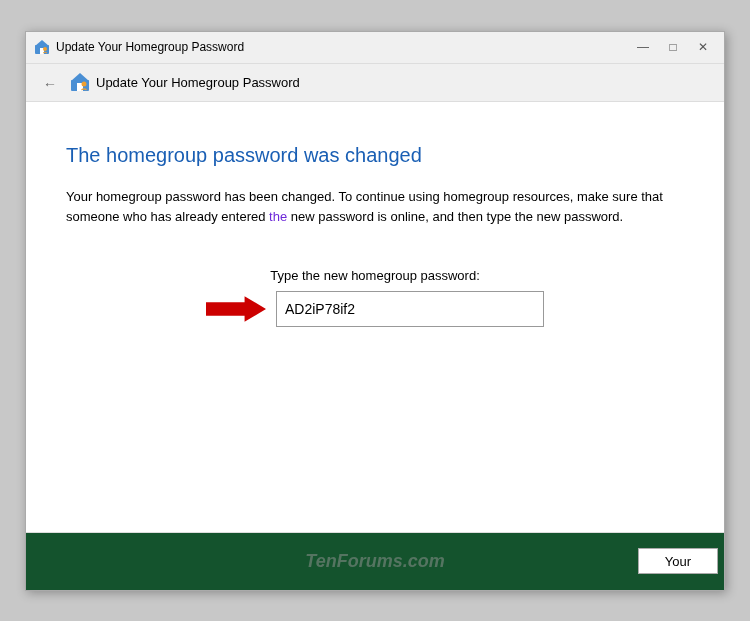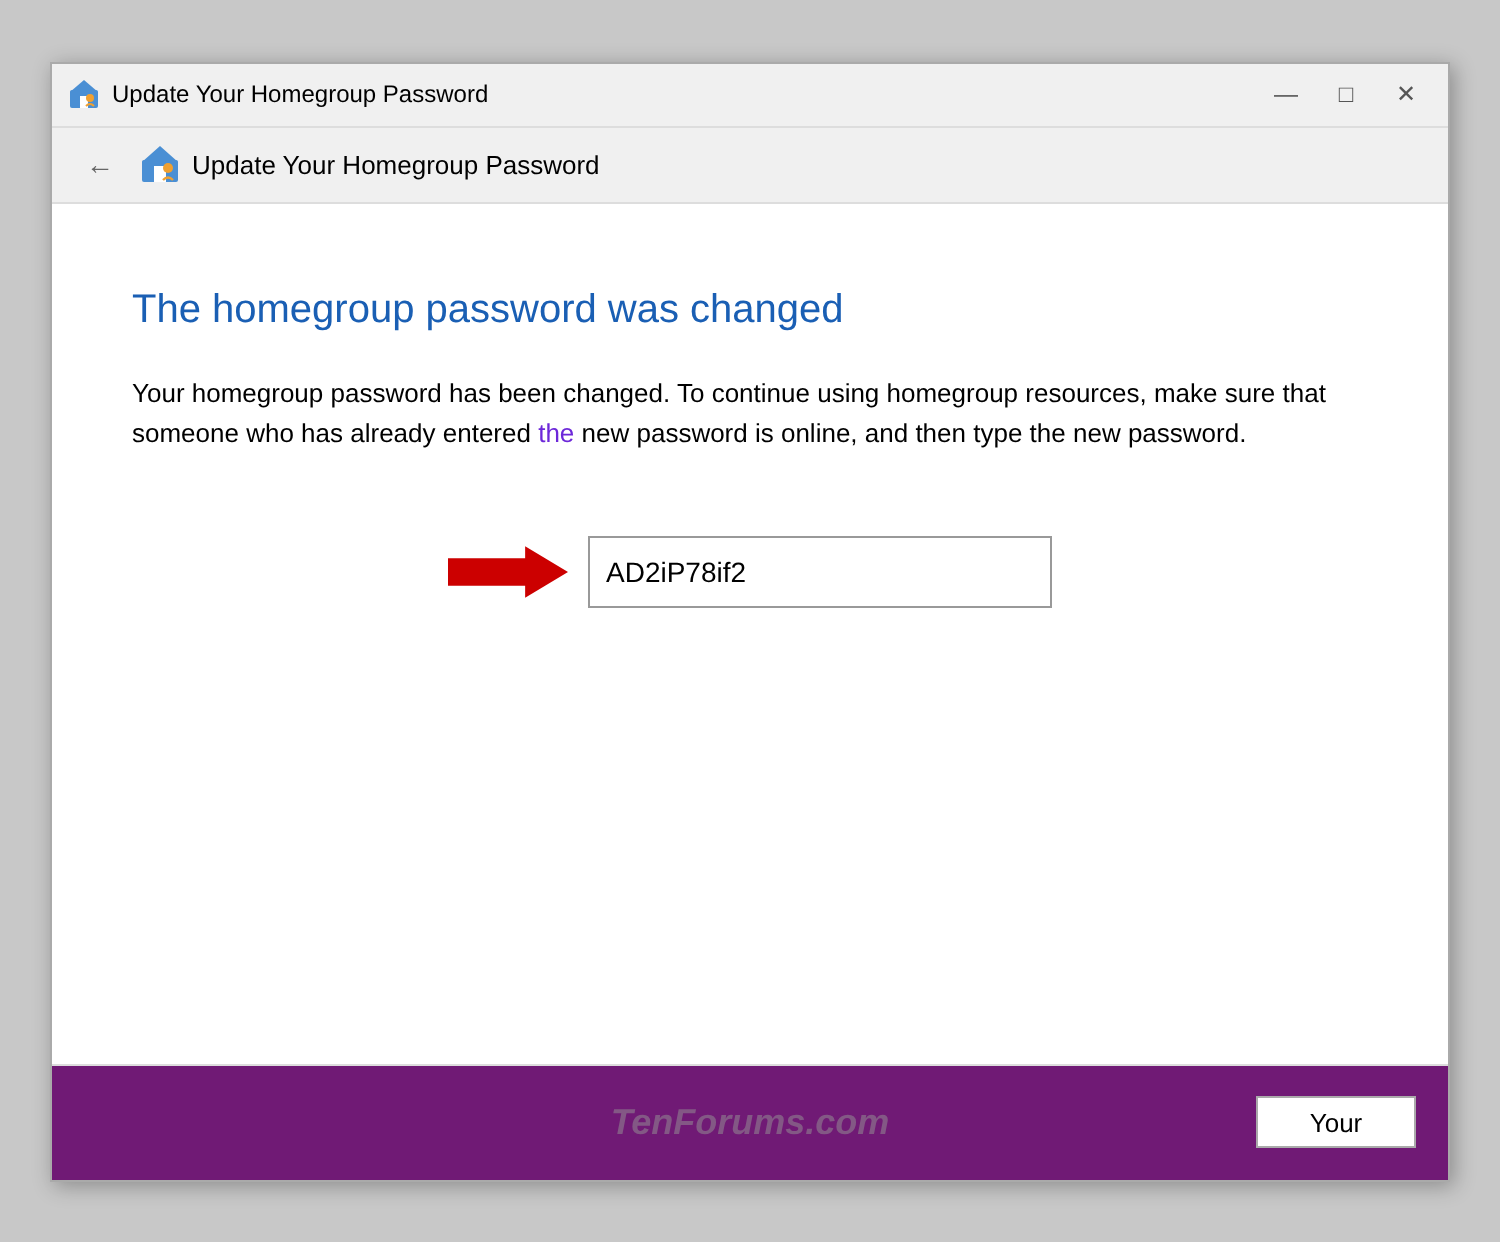--- a/index.html
+++ b/index.html
@@ -145,38 +145,38 @@
       align-items: center;
       gap: 10px;
     }
 
     .arrow-container {
       display: flex;
       align-items: center;
     }
 
     .password-input {
-      width: 232px;
+      width: 268px;
       height: 36px;
       border: 1px solid #999;
       padding: 0 8px;
       font-size: 14px;
       color: #000;
       outline: none;
       font-family: 'Segoe UI', Arial, sans-serif;
     }
 
     .footer {
       height: 58px;
-      background: #701a75;
+      background: #14532d;
       border-top: 1px solid #ddd;
       display: flex;
       align-items: center;
       justify-content: flex-end;
-      padding: 0 16px;
+      padding: 0 6px;
       gap: 8px;
       position: relative;
     }
 
     .watermark {
       position: absolute;
       left: 50%;
       transform: translateX(-50%);
       font-size: 18px;
       color: rgba(150, 150, 150, 0.5);
@@ -249,20 +249,21 @@
   <div class="content">
     <h1 class="page-heading">The homegroup password was changed</h1>
 
     <p class="description">
       Your homegroup password has been changed. To continue using homegroup resources, make
       sure that someone who has already entered <span class="link">the</span> new password is online, and then type the
       new password.
     </p>
 
     <div class="password-section">
+      <span class="password-label">Type the new homegroup password:</span>
       <div class="password-row">
         <div class="arrow-container">
           <svg class="arrow-svg" viewBox="0 0 70 34" xmlns="http://www.w3.org/2000/svg">
             <polygon points="0,9 45,9 45,2 70,17 45,32 45,25 0,25" fill="#cc0000"></polygon>
           </svg>
         </div>
         <input type="text" class="password-input" value="AD2iP78if2" style="">
       </div>
     </div>
   </div>

